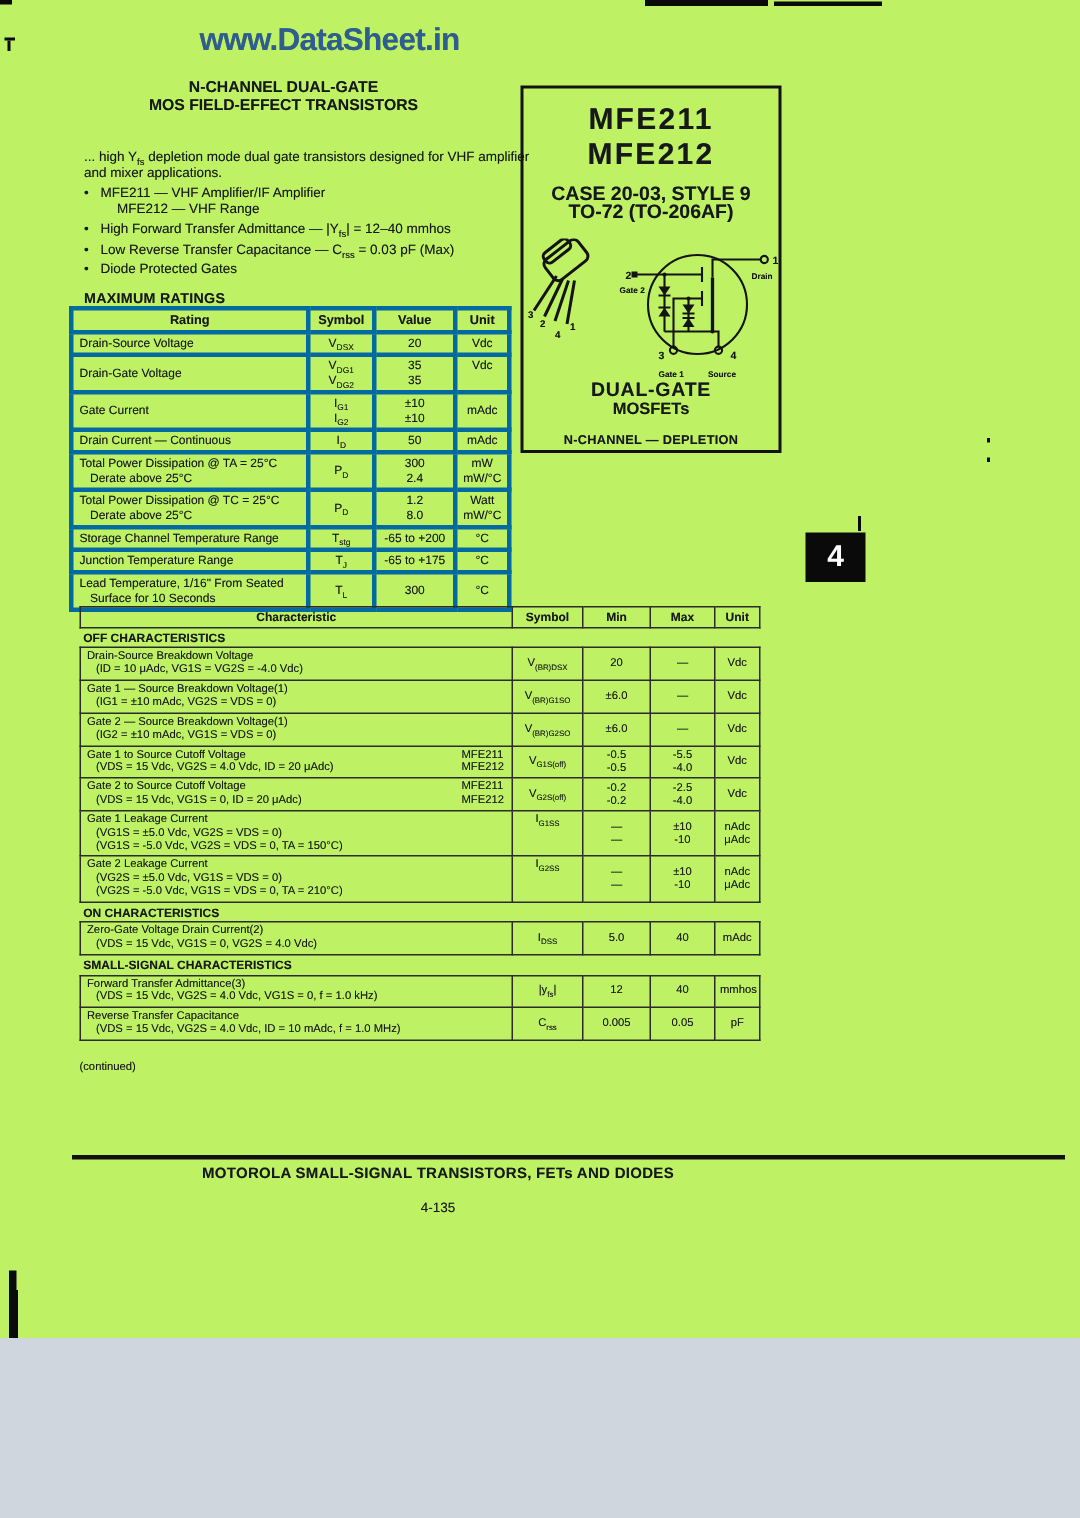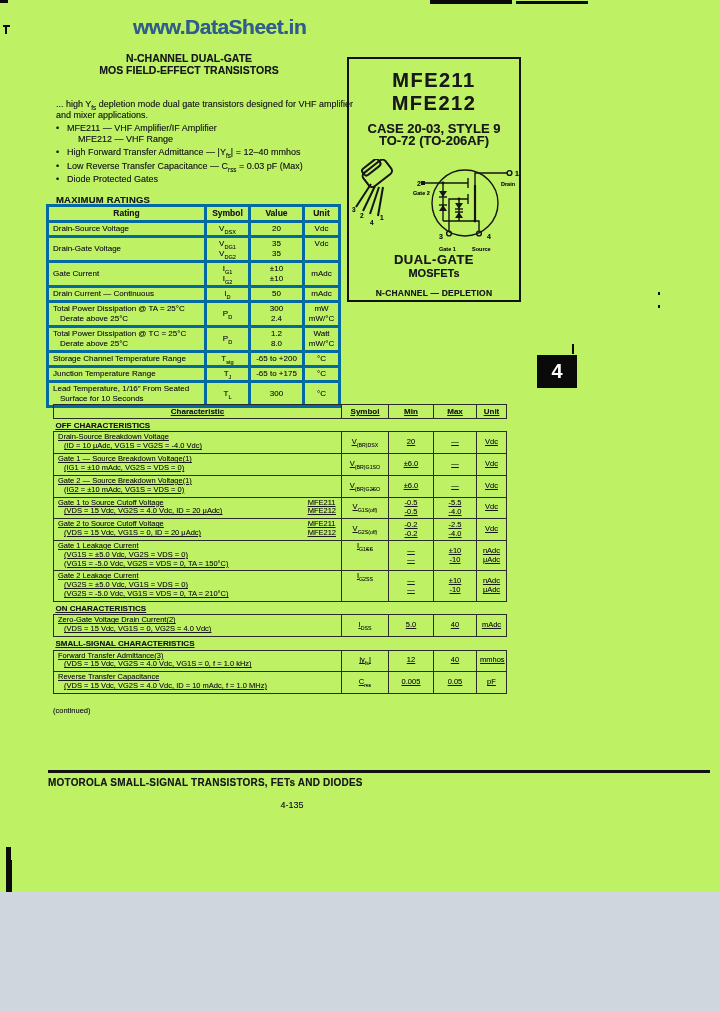--- a/index.html
+++ b/index.html
@@ -51,35 +51,35 @@
   .chan { position:absolute; left:0; top:229px; width:100%; text-align:center;
           font-weight:bold; font-size:8.5px; letter-spacing:.2px; }
 
   .tab4 { left:537px; top:355px; width:40px; height:33px; background:#0a0a0a;
           color:#fff; font-size:20px; font-weight:bold; display:flex;
           align-items:center; justify-content:center; text-shadow:none; }
 
   
   .el-head { left:54px; top:394px; font-size:9px; }
   .el-head b { font-size:9.5px; letter-spacing:.2px; }
-  .el-table { left:53px; top:404px; width:453px; font-size:7.5px; line-height:1.18;text-decoration:underline; }
+  .el-table { left:53px; top:404px; width:453px; font-size:7.5px; line-height:1.18; }
   .el-table th, .el-table td { border:1px solid #2b2b2b; padding:1px 3px; }
   .el-table th { font-size:8px; height:14px; }
   .el-table td.c-char { text-align:left; padding:1px 2px 2px 4px; }
   .el-table td.c-sym, .el-table td.c-min, .el-table td.c-max, .el-table td.c-unit
       { text-align:center; vertical-align:middle; }
   .el-table tr.secrow td { border:none; font-weight:bold; font-size:8px; padding:2px 0 1px 2px;margin-top:20px; }
   .cwrap { display:flex; }
   .ccond { padding-left:6px; }
   .cdev  { margin-left:auto; padding-right:3px; text-align:left; white-space:nowrap; }
   .continued { left:53px; top:706px; width:453px; text-align:left; font-size:7.5px; }
 
   
   .f-rule { left:48px; top:770px; width:662px; height:3px; background:#111; }
-  .f-text { left:48px; top:777px; width:488px; font-size:10px;
+  .f-text { left:48px; top:777px; width:488px; text-align:center; font-size:10px;
             font-weight:600; letter-spacing:.2px; }
   .f-page { left:48px; top:800px; width:488px; text-align:center; font-size:9px; }
 </style>
 </head>
 <body>
 
 <div class="page">
 
   <div class="bar" style="left:430px;top:0;width:82px;height:4px"></div>
   <div class="bar" style="left:516px;top:1px;width:72px;height:3px"></div>

